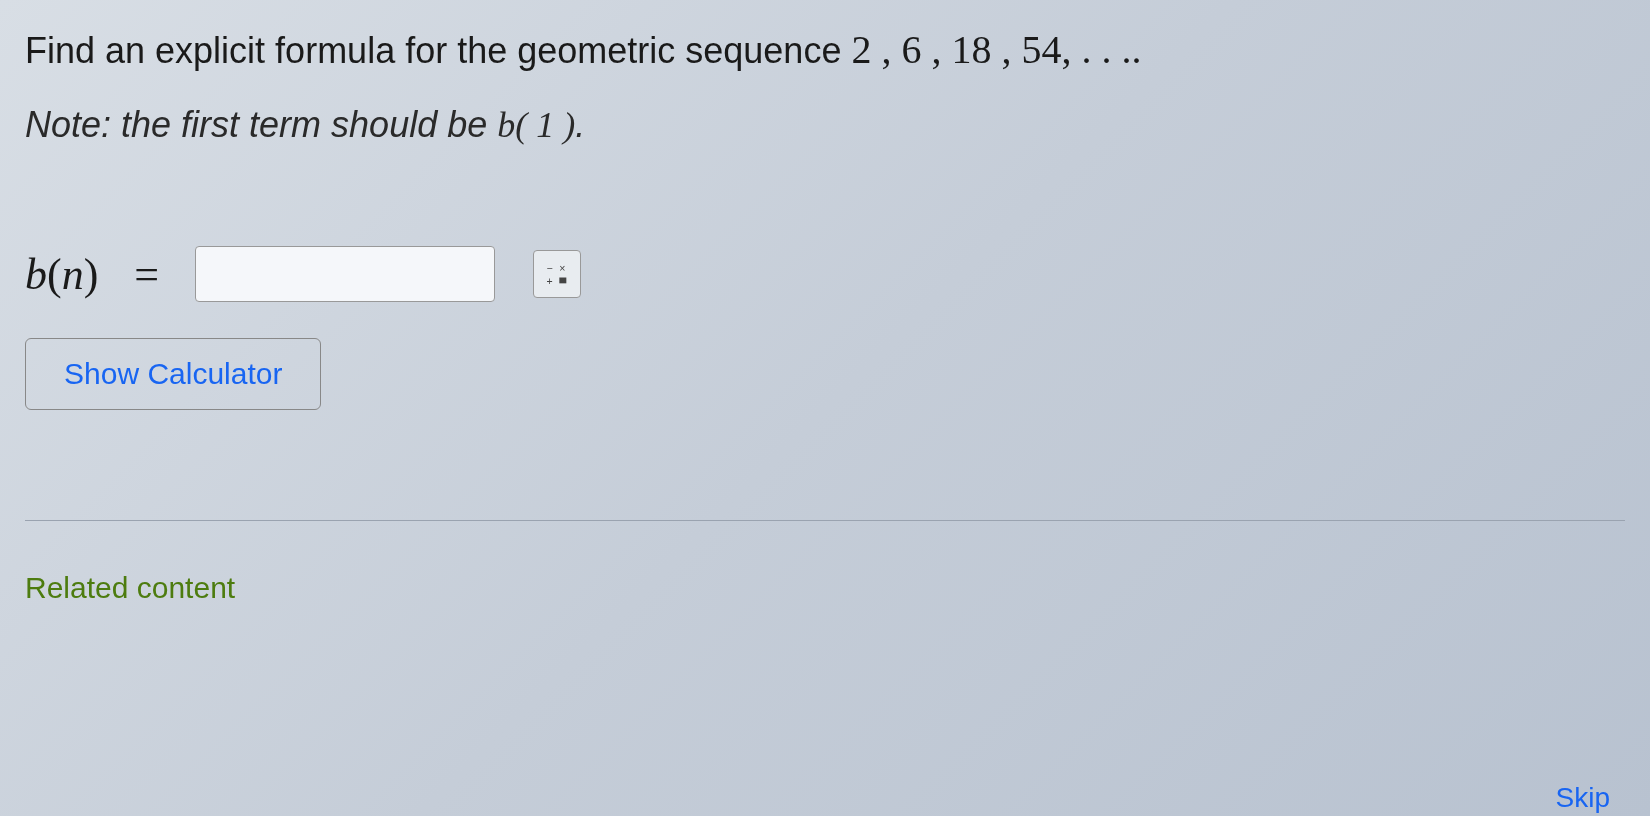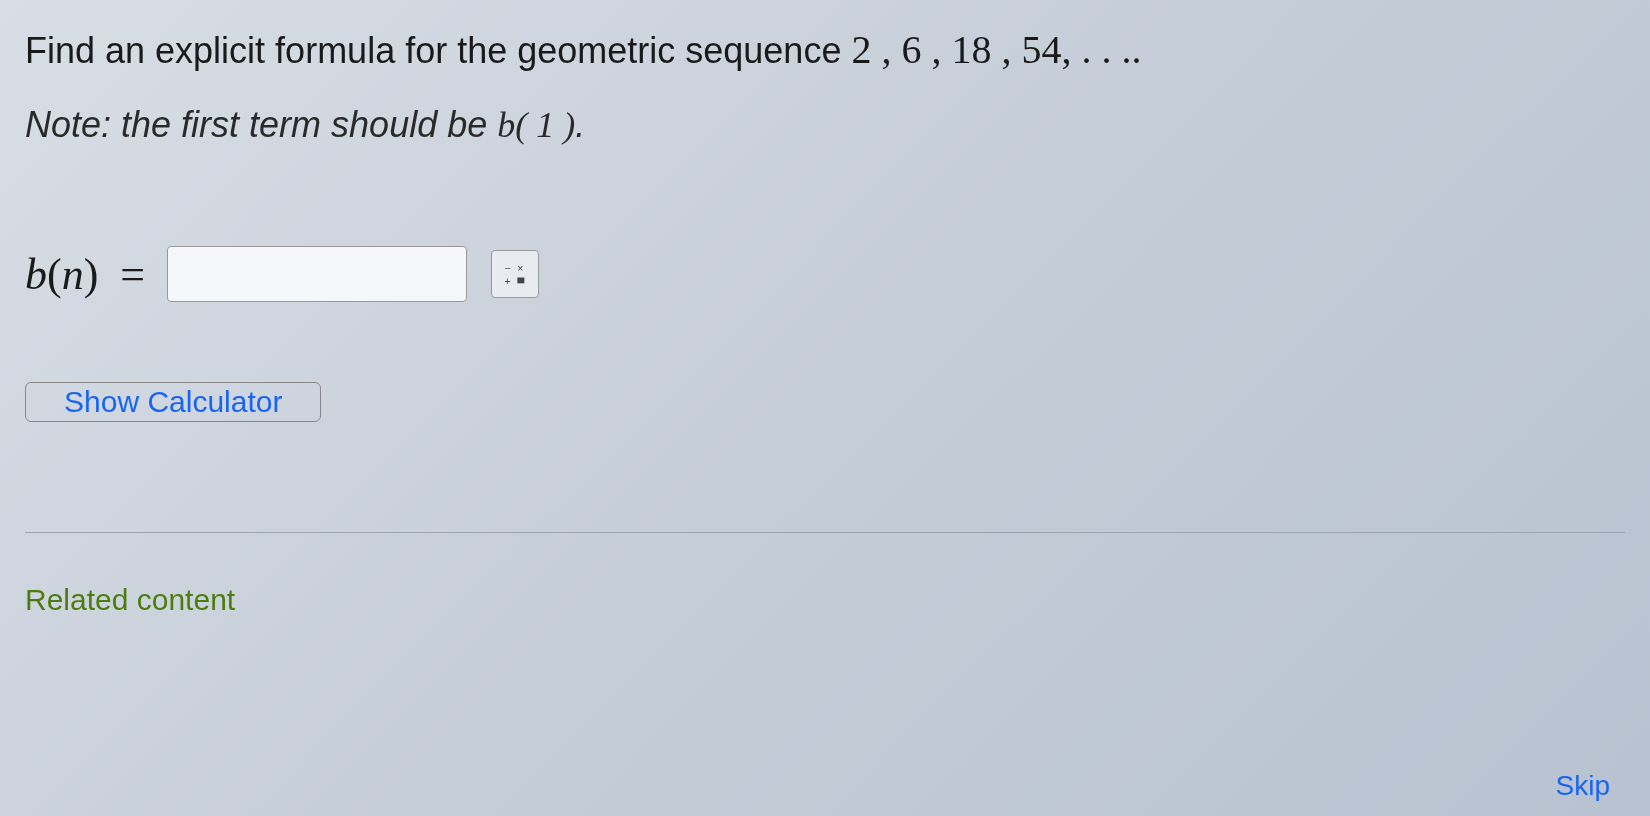--- a/index.html
+++ b/index.html
@@ -39,22 +39,22 @@
     
     .note-text .math-var {
       font-family: 'Times New Roman', serif;
       font-style: italic;
       text-align: right;
     }
     
     .answer-row {
       display: flex;
       align-items: center;
-      gap: 18px;
-      margin-bottom: 80px;
+      gap: 32px;
+      margin-bottom: 36px;
     }
     
     .formula-label {
       font-family: 'Times New Roman', serif;
       font-size: 44px;
       font-style: italic;
       color: #1a1a1a;
     }
     
     .formula-label .paren {
@@ -93,41 +93,41 @@
     
     .calc-icon-btn svg {
       width: 28px;
       height: 28px;
     }
     
     .show-calc-btn {
       border: 1px solid #888;
       border-radius: 6px;
       background: transparent;
-      padding: 2px 38px;
+      padding: 18px 38px;
       font-size: 30px;
       color: #1865f2;
       cursor: pointer;
       margin-bottom: 110px;
     }
     
     .divider {
       border: none;
       border-top: 1px solid #9aa3b0;
       margin-bottom: 50px;
     }
     
     .related-content {
       font-size: 30px;
       color: #4d7c0f;
     }
     
     .skip-link {
       position: absolute;
-      bottom: 14px;
+      bottom: 2px;
       right: 40px;
       font-size: 28px;
       color: #1865f2;
       cursor: pointer;
     }
   </style>
 </head>
 <body>
 
 

